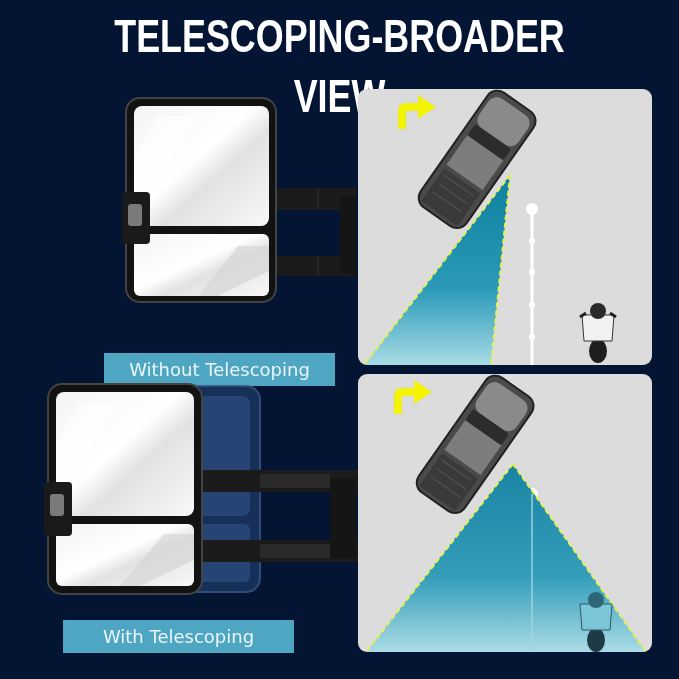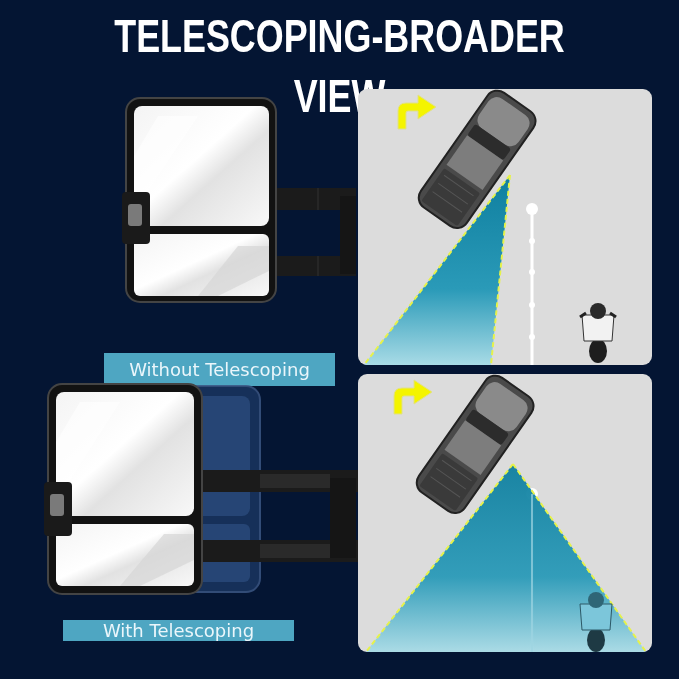--- a/index.html
+++ b/index.html
@@ -16,21 +16,21 @@
       font-weight: bold; font-size: 46px; line-height: 60px;
       letter-spacing: 0px;
       transform: scaleX(0.78); transform-origin: 50% 50%;
     }
     .label-box {
       position: absolute; background: #4ea6c2; color: #eaf6fb;
       font-family: "DejaVu Sans", sans-serif; font-size: 18px;
       display: flex; align-items: center; justify-content: center;
     }
     .label-1 { left: 63px; top: 353px; width: 231px; height: 33px; margin-left: 41px; }
-    .label-2 { left: 63px; top: 620px; width: 231px; height: 21px; }
+    .label-2 { left: 63px; top: 620px; width: 231px; height: 33px; }
 
     .panel {
       position: absolute; left: 358px; width: 294px;
       background: #dcdcdc; border-radius: 9px; overflow: hidden;
     }
     .panel-1 { top: 89px; height: 276px; }
     .panel-2 { top: 374px; height: 278px; }
     .panel svg { position: absolute; left: 0; top: 0; }
 
     .mirror { position: absolute; }

